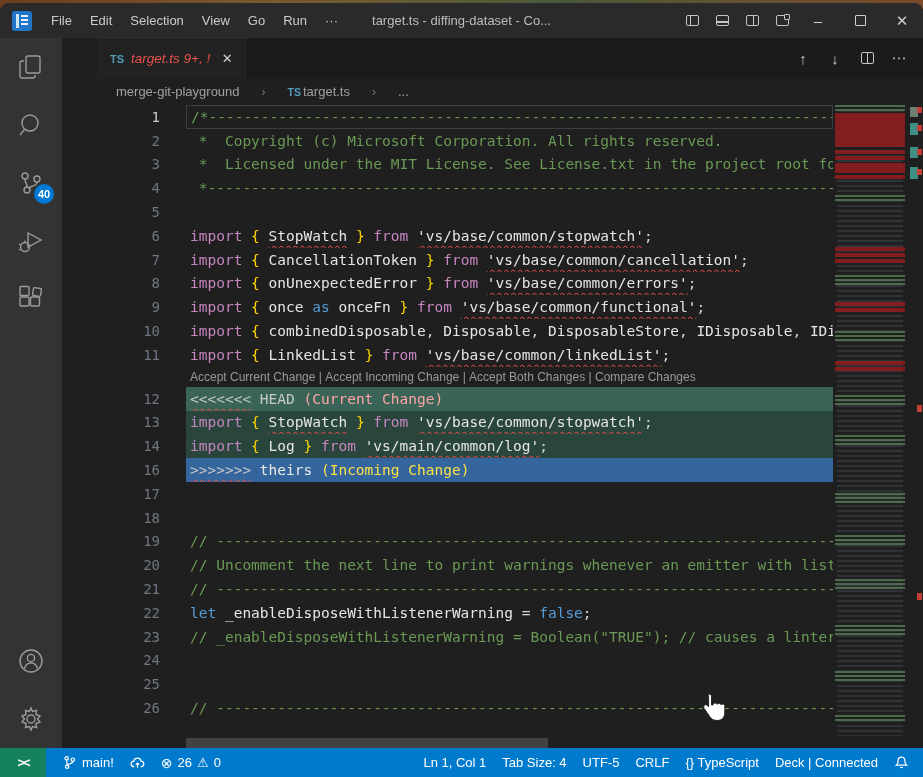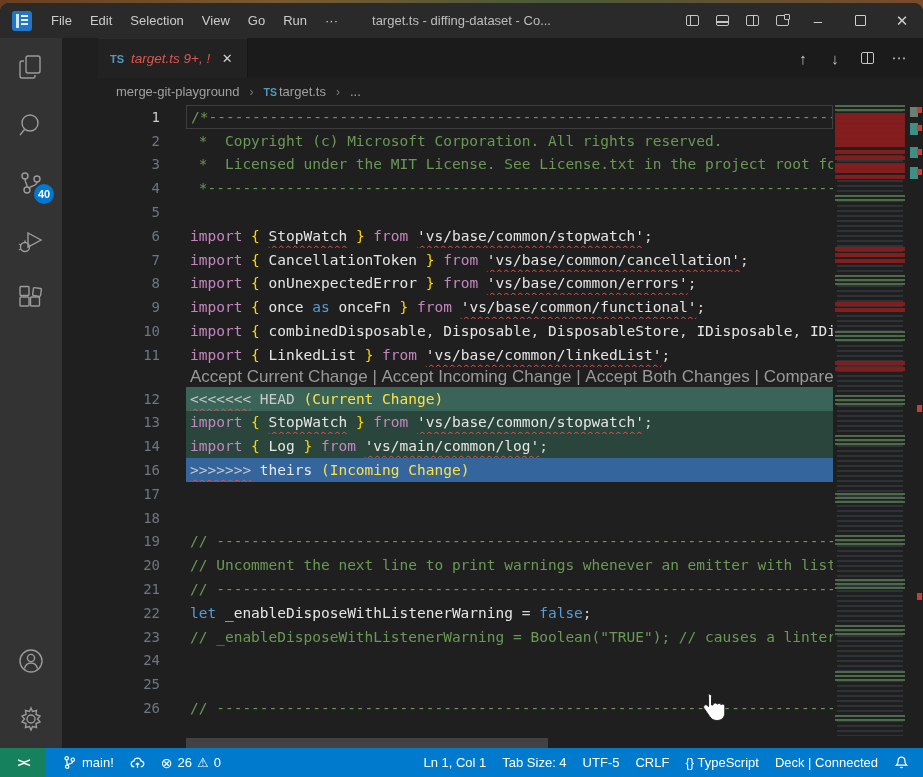--- a/index.html
+++ b/index.html
@@ -49,45 +49,45 @@
     border-right:1px solid #161616; border-top:1px solid #2c2c2c; max-width:220px; }
   .ts-badge { color:#519aba; font-size:11px; font-weight:bold; }
   .tab-label { font-style:italic; color:#e5534b; font-size:13.5px; }
   .tab-close { color:#d0d0d0; font-size:13px; width:20px; height:20px; display:flex; align-items:center; justify-content:center; border-radius:4px; }
   .editor-actions { margin-left:auto; display:flex; align-items:center; gap:4px; padding-right:10px; color:#c5c5c5; }
   .ea-btn { width:28px; height:26px; display:flex; align-items:center; justify-content:center; font-size:15px; border-radius:4px; }
   .split-icn { width:13px; height:12px; border:1.2px solid #c5c5c5; border-radius:2px; position:relative; }
   .split-icn::before { content:""; position:absolute; left:50%; top:0; bottom:0; width:1.2px; background:#c5c5c5; }
 
   
-  .breadcrumb { height:27px; flex:none; display:flex; align-items:center; padding-left:18px; gap:8px;
+  .breadcrumb { height:27px; flex:none; display:flex; align-items:center; padding-left:18px; gap:20px;
     color:#a0a0a0; font-size:13px; background:#1f1f1f; }
   .bc-chev { color:#7a7a7a; font-size:12px; padding:0 2px; }
   .bc-ts { color:#519aba; font-size:10.5px; font-weight:bold; margin-right:2px; }
 
   
   .editor { flex:1; position:relative; overflow:hidden; background:#1f1f1f; }
   .code-lines { position:absolute; inset:0 90px 0 0; overflow:hidden; }
   .row { display:flex; height:23.8px; align-items:center; }
   .ln { width:88px; flex:none; text-align:right; padding-right:26px;
     font-family:"DejaVu Sans Mono","Liberation Mono",monospace; font-size:14px; color:#6e7681; }
   .ln.active { color:#cccccc; }
   .codetext { flex:1; height:100%; display:flex; align-items:center; white-space:pre; overflow:hidden;
     font-family:"DejaVu Sans Mono","Liberation Mono",monospace; font-size:14.5px; padding-left:4px; }
   .curline { border:1px solid rgba(255,255,255,0.14); }
   .bg-curh { background:#3a6458; }
   .bg-cur  { background:#2a453c; }
   .bg-inch { background:#34659c; }
   .c-c{color:#6a9955} .c-k{color:#c586c0} .c-k2{color:#569cd6} .c-i{color:#e5e5e5}
   .c-b{color:#ffd700} .c-s{color:#e5e5e5} .c-o{color:#d4d4d4} .c-h{color:#c8c8c8}
-  .c-hg{color:#fde047} .c-hb{color:#fde047} .c-w{color:#e8e8e8}
+  .c-hg{color:#fca5a5} .c-hb{color:#fde047} .c-w{color:#e8e8e8}
   .sq { text-decoration-line:underline; text-decoration-style:wavy; text-decoration-color:#f14c4c;
         text-decoration-thickness:1px; text-underline-offset:4px; }
   .codelens-row { height:20px; display:flex; align-items:center; padding-left:92px;
-    font-size:17px; color:#999999; white-space:pre; }
+    font-size:12px; color:#999999; white-space:pre; }
   .codelens-row a { color:#999999; text-decoration:none; }
 
   .hscrollbar { position:absolute; left:88px; bottom:0; width:362px; height:10px; background:rgba(121,121,121,0.4); }
 
   
   .minimap { position:absolute; top:0; bottom:0; right:14px; width:76px; background:#1f1f1f; overflow:hidden; }
   .mm-texture { position:absolute; left:4px; right:6px; top:0; bottom:12px;
     background:repeating-linear-gradient(180deg, rgba(130,150,170,0.30) 0 2px, rgba(0,0,0,0) 2px 5px); opacity:.55; }
   .mm-block { position:absolute; left:2px; right:4px; }
   .overview-ruler { position:absolute; top:0; bottom:0; right:0; width:14px; background:#1f1f1f; }

